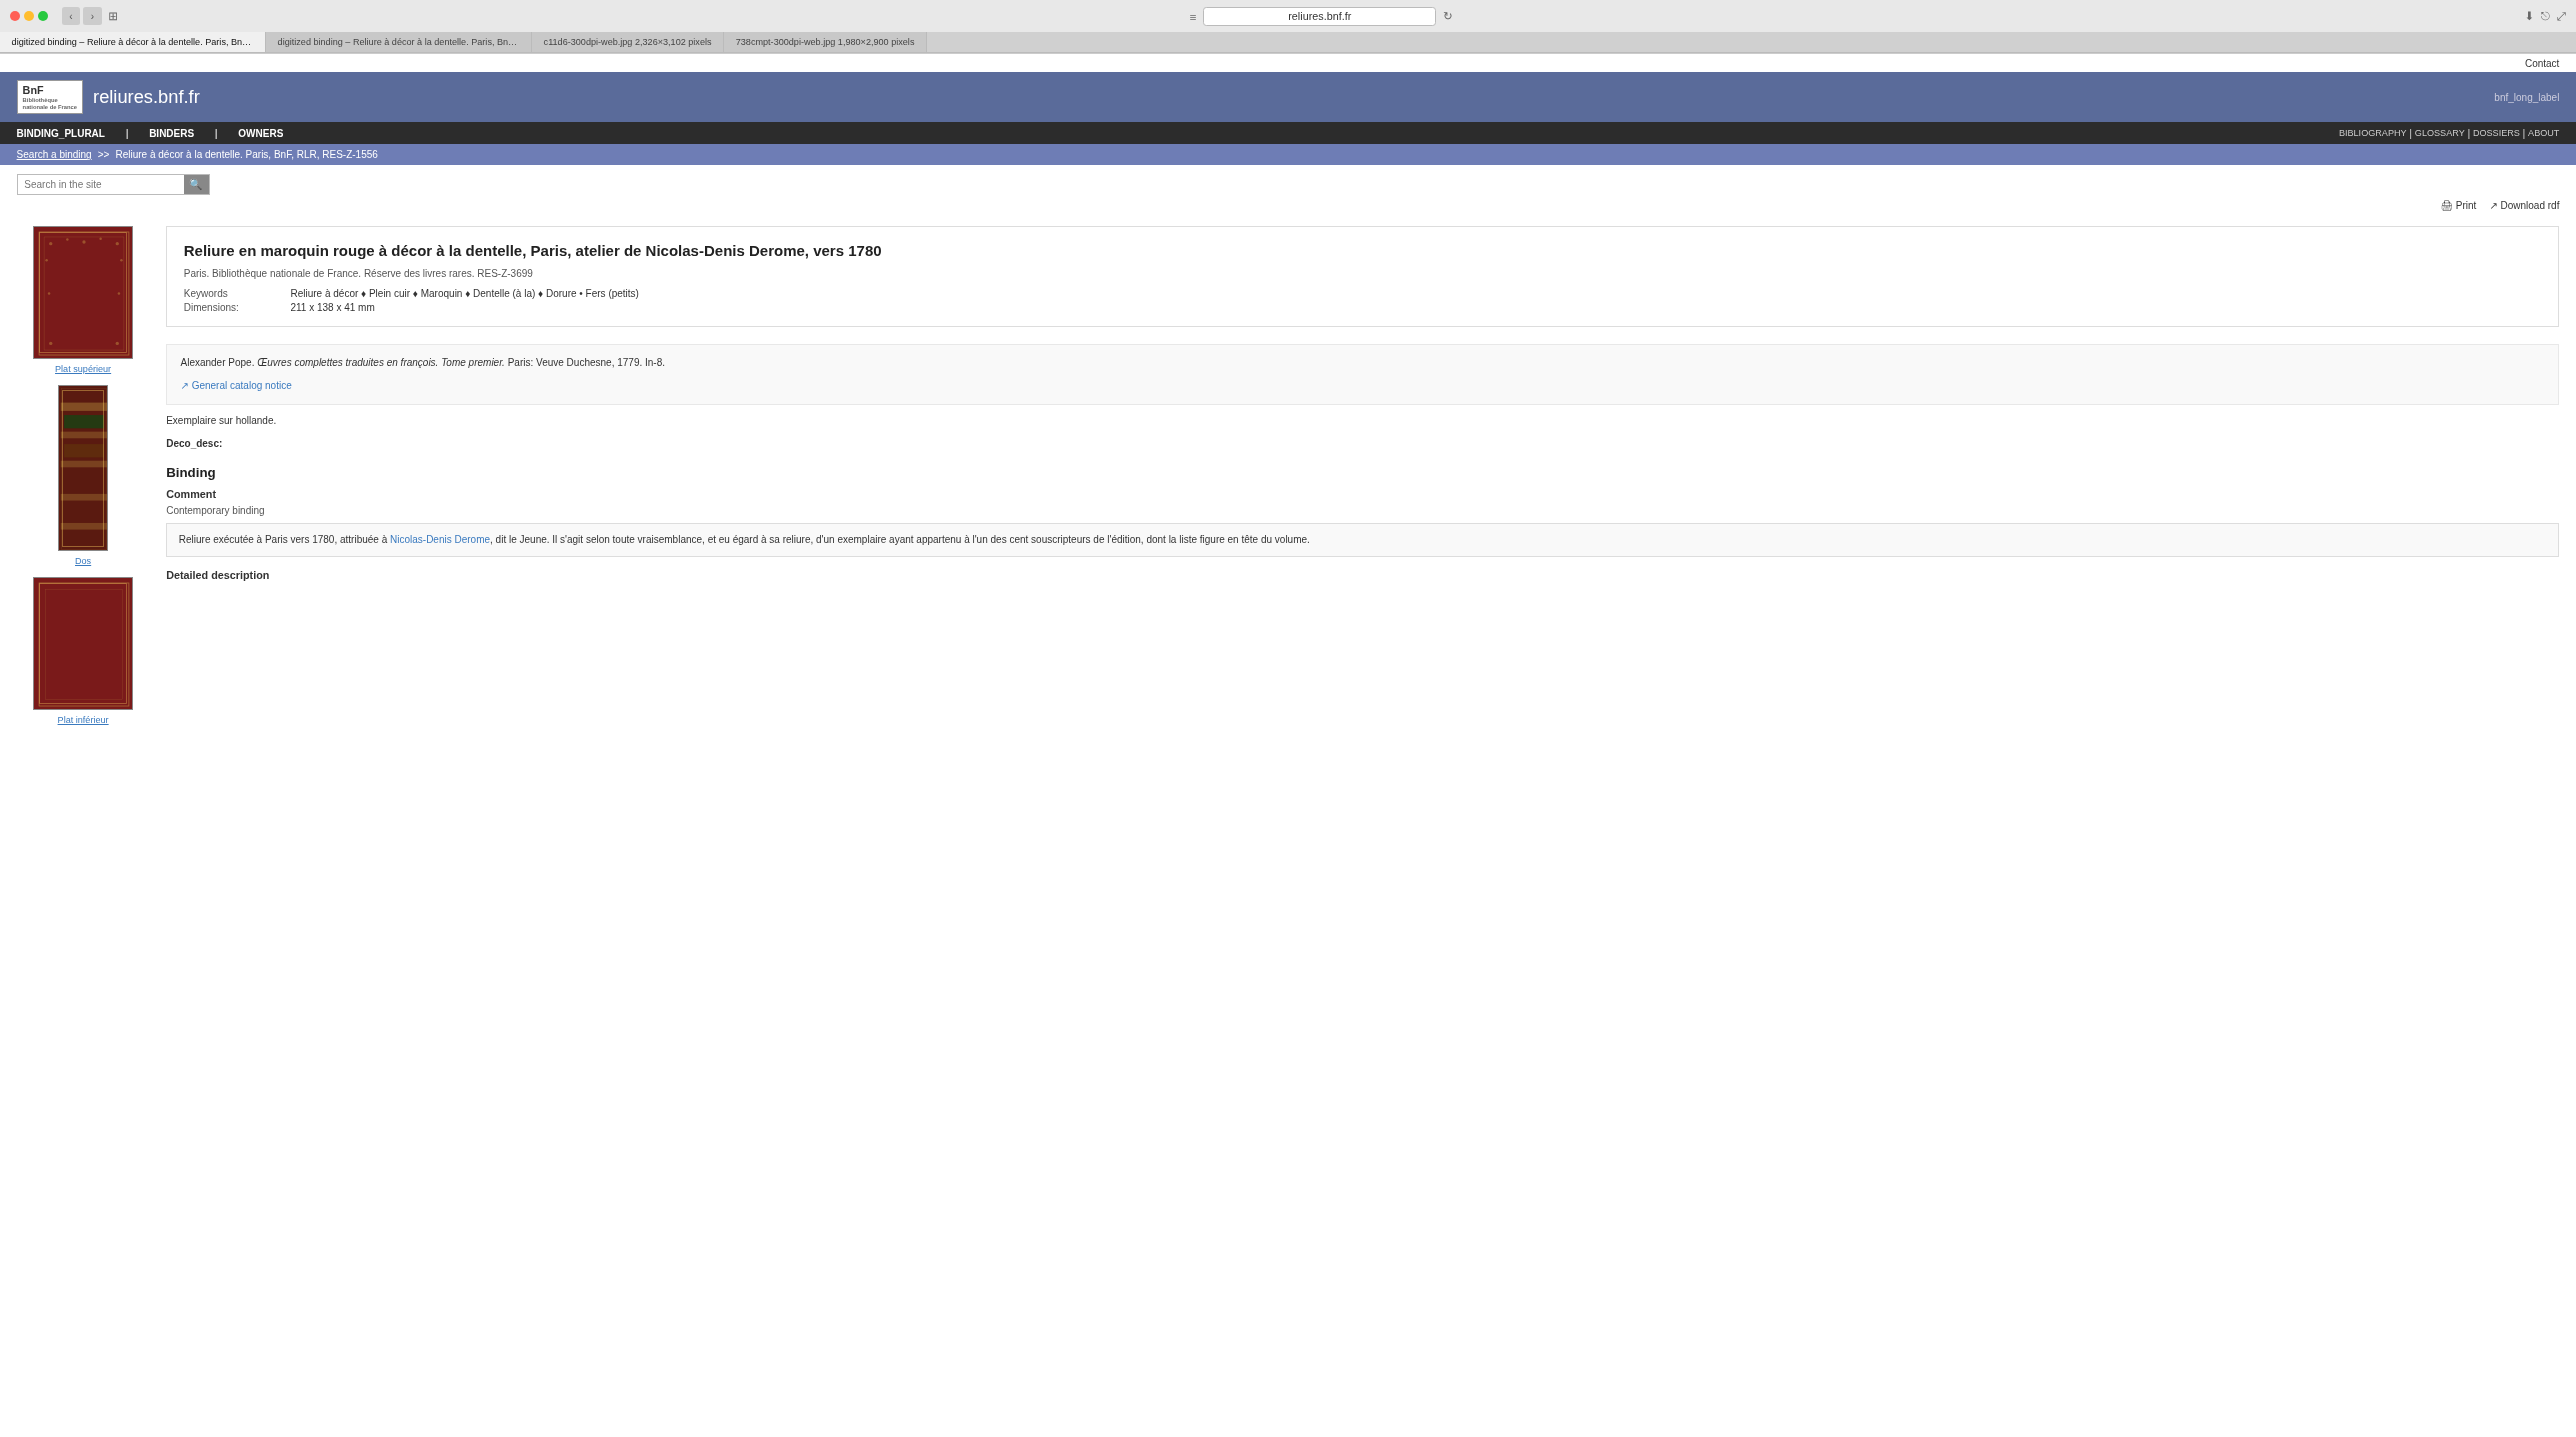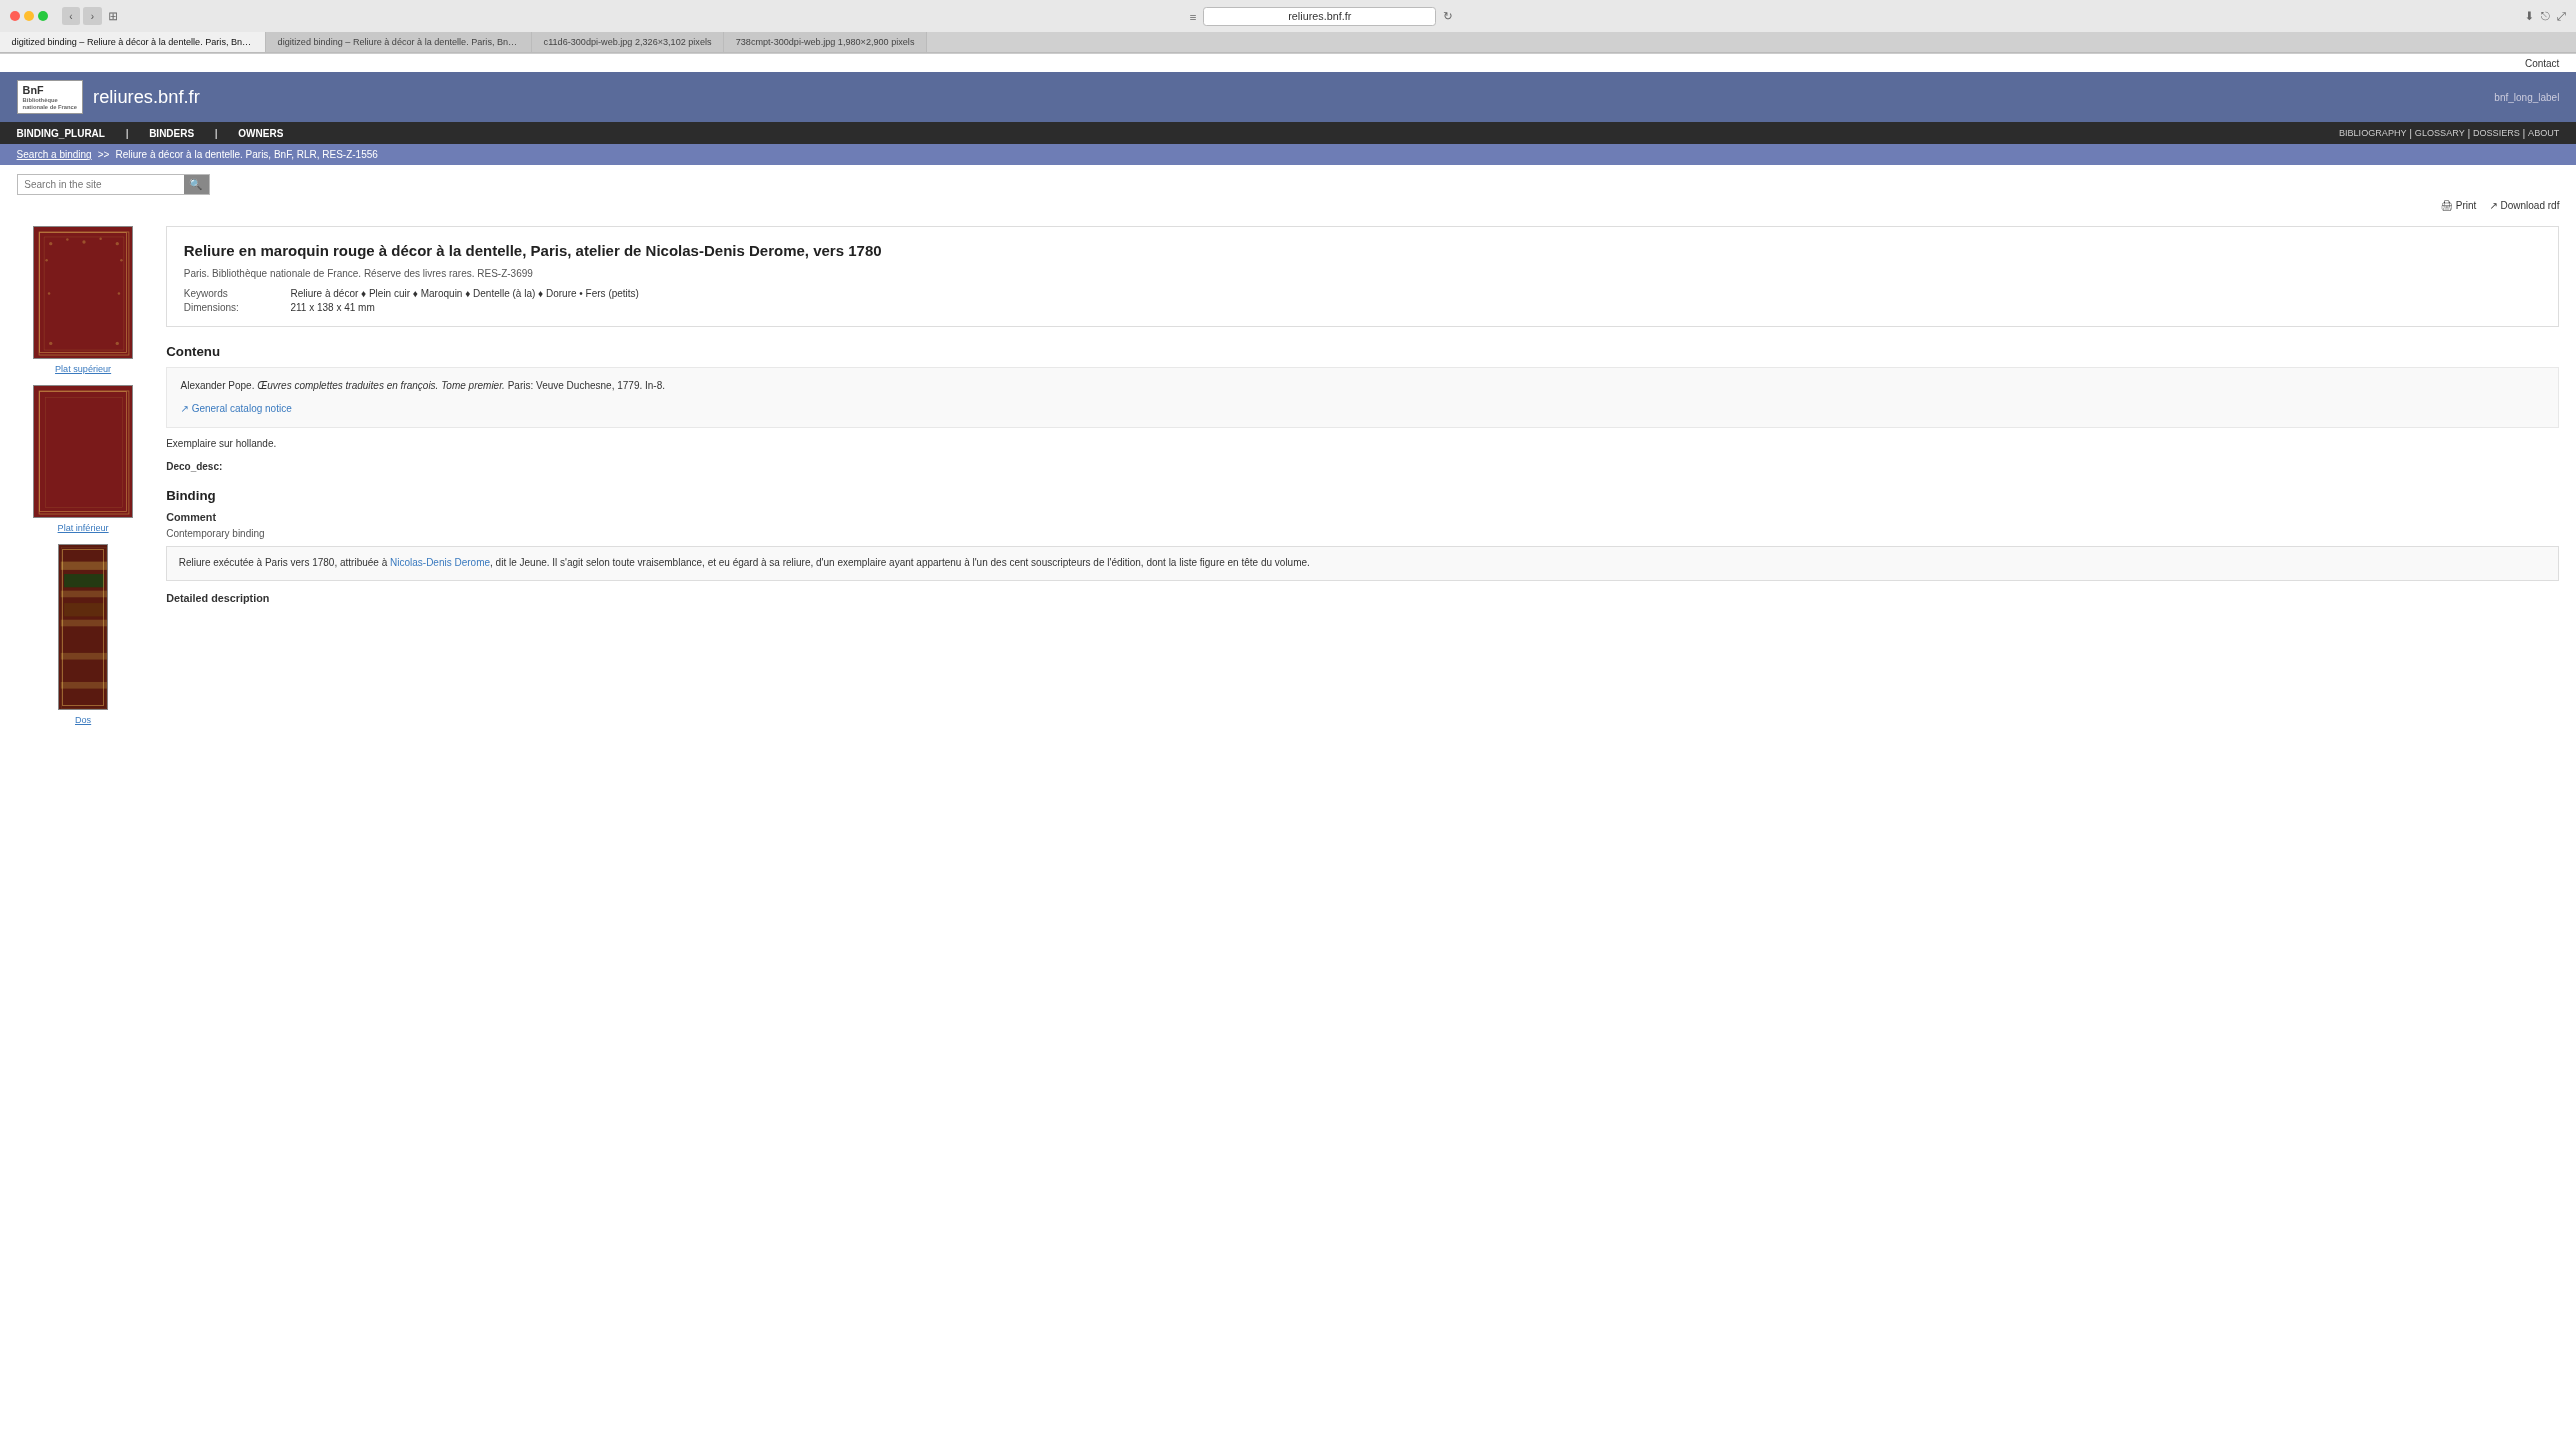--- a/index.html
+++ b/index.html
@@ -476,66 +476,65 @@
                 <circle cx="20" cy="140" r="2"></circle>
                 <circle cx="100" cy="140" r="2"></circle>
               </g>
             </svg>
           </div>
         </div>
         <div class="thumb-label">Plat supérieur</div>
       </div>
 
       <div class="thumb-item">
+        <div class="thumb-img" style="width:50px; height:166px;">
+          <svg width="50" height="166" viewBox="0 0 60 200" xmlns="http://www.w3.org/2000/svg">
+            <rect width="60" height="200" fill="#5a1a10"></rect>
+            <rect x="3" y="3" width="54" height="194" fill="none" stroke="rgba(180,140,60,0.3)" stroke-width="0.5"></rect>
+
+            <rect x="2" y="20" width="56" height="10" fill="rgba(180,140,60,0.45)"></rect>
+            <rect x="2" y="55" width="56" height="8" fill="rgba(180,140,60,0.35)"></rect>
+            <rect x="2" y="90" width="56" height="8" fill="rgba(180,140,60,0.35)"></rect>
+            <rect x="2" y="130" width="56" height="8" fill="rgba(180,140,60,0.35)"></rect>
+            <rect x="2" y="165" width="56" height="8" fill="rgba(180,140,60,0.35)"></rect>
+
+            <rect x="6" y="35" width="48" height="16" fill="rgba(0,80,20,0.6)"></rect>
+            <rect x="6" y="70" width="48" height="16" fill="rgba(100,60,10,0.5)"></rect>
+          </svg>
+        </div>
+        <div class="thumb-label">Dos</div>
+      </div>
+
+      <div class="thumb-item">
         <div class="thumb-img">
           <div class="thumb-img-inner">
             <svg width="100" height="133" viewBox="0 0 120 160" xmlns="http://www.w3.org/2000/svg">
               <rect width="120" height="160" fill="#7a1a1a"></rect>
               <rect x="6" y="6" width="108" height="148" fill="none" stroke="rgba(220,190,80,0.5)" stroke-width="1"></rect>
               <rect x="14" y="14" width="92" height="132" fill="none" stroke="rgba(220,190,80,0.25)" stroke-width="0.5"></rect>
             </svg>
           </div>
         </div>
         <div class="thumb-label">Plat inférieur</div>
       </div>
-
-      <div class="thumb-item">
-        <div class="thumb-img" style="width:50px; height:166px;">
-          <svg width="50" height="166" viewBox="0 0 60 200" xmlns="http://www.w3.org/2000/svg">
-            <rect width="60" height="200" fill="#5a1a10"></rect>
-            <rect x="3" y="3" width="54" height="194" fill="none" stroke="rgba(180,140,60,0.3)" stroke-width="0.5"></rect>
-
-            <rect x="2" y="20" width="56" height="10" fill="rgba(180,140,60,0.45)"></rect>
-            <rect x="2" y="55" width="56" height="8" fill="rgba(180,140,60,0.35)"></rect>
-            <rect x="2" y="90" width="56" height="8" fill="rgba(180,140,60,0.35)"></rect>
-            <rect x="2" y="130" width="56" height="8" fill="rgba(180,140,60,0.35)"></rect>
-            <rect x="2" y="165" width="56" height="8" fill="rgba(180,140,60,0.35)"></rect>
-
-            <rect x="6" y="35" width="48" height="16" fill="rgba(0,80,20,0.6)"></rect>
-            <rect x="6" y="70" width="48" height="16" fill="rgba(100,60,10,0.5)"></rect>
-          </svg>
-        </div>
-        <div class="thumb-label">Dos</div>
-      </div>
     </div>
 
     <div class="main-content">
 
       <div class="record-box">
         <div class="record-title">Reliure en maroquin rouge à décor à la dentelle, Paris, atelier de Nicolas-Denis Derome, vers 1780</div>
         <div class="record-location">Paris. Bibliothèque nationale de France. Réserve des livres rares. RES-Z-3699</div>
         <div class="record-meta">
           <span class="meta-label">Keywords</span>
           <span class="meta-value">Reliure à décor ♦ Plein cuir ♦ Maroquin ♦ Dentelle (à la) ♦ Dorure • Fers (petits)</span>
           <span class="meta-label">Dimensions:</span>
           <span class="meta-value">211 x 138 x 41 mm</span>
         </div>
       </div>
 
-      <div class="section-title">Contenu</div>
 
       <div class="content-block">
         <div class="content-text">
           Alexander Pope. <em>Œuvres complettes traduites en françois. Tome premier.</em> Paris: Veuve Duchesne, 1779. In-8.
         </div>
         <div>
           <span style="color:#3a7abf;">↗</span>
           <a class="catalog-link">General catalog notice</a>
         </div>
       </div>

